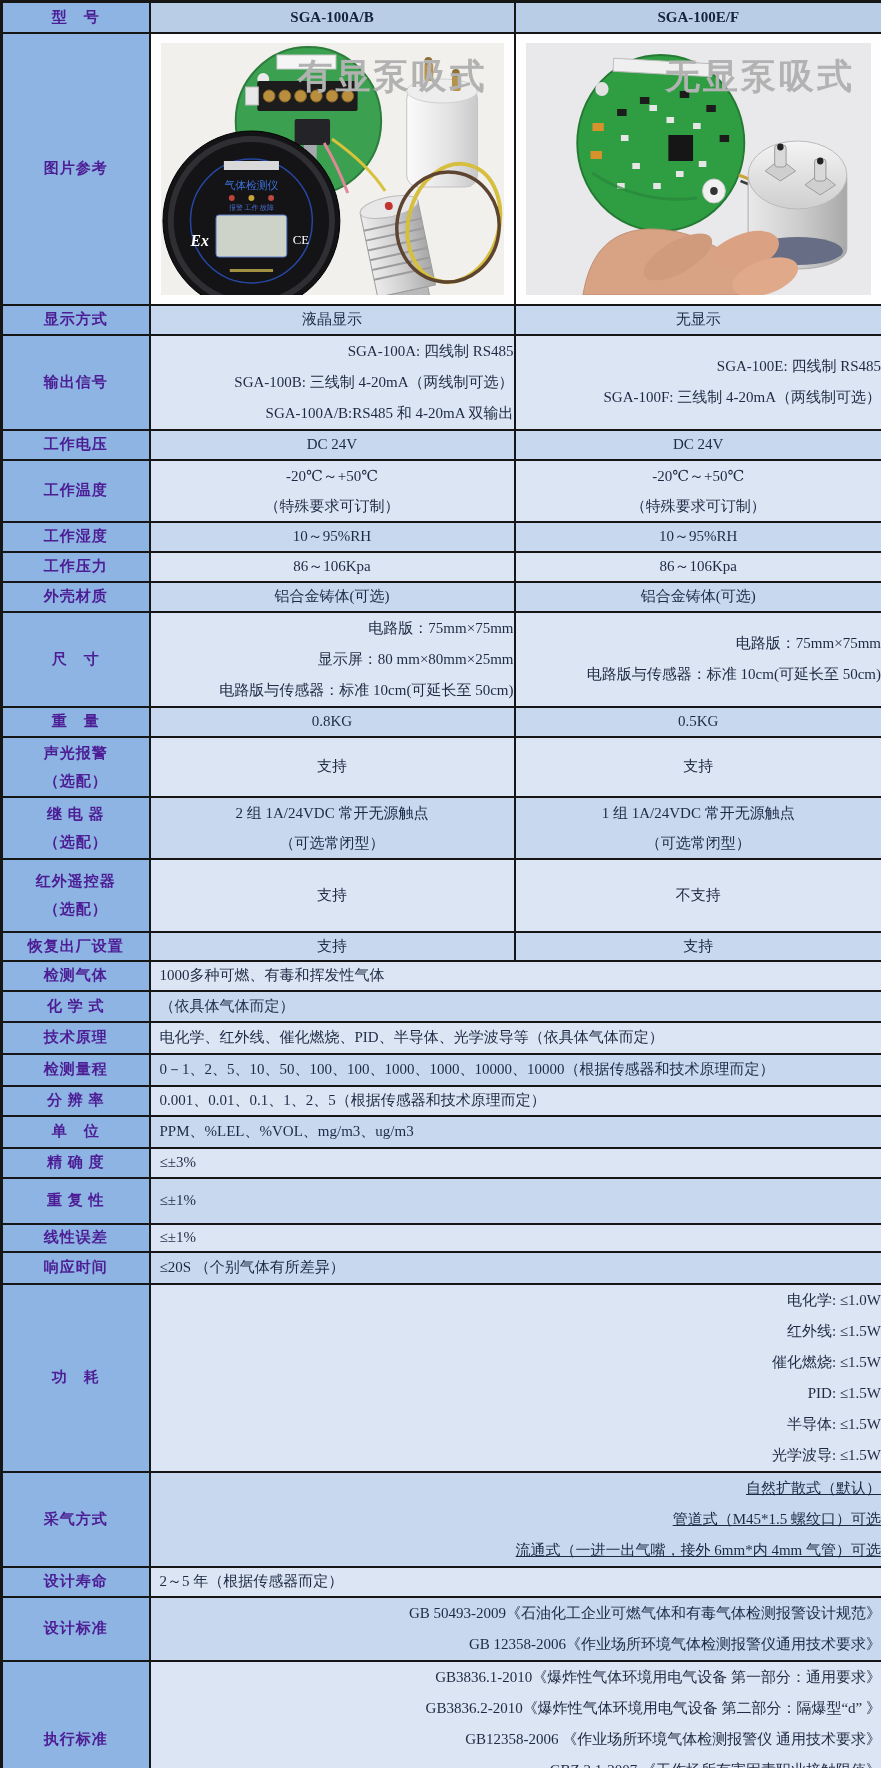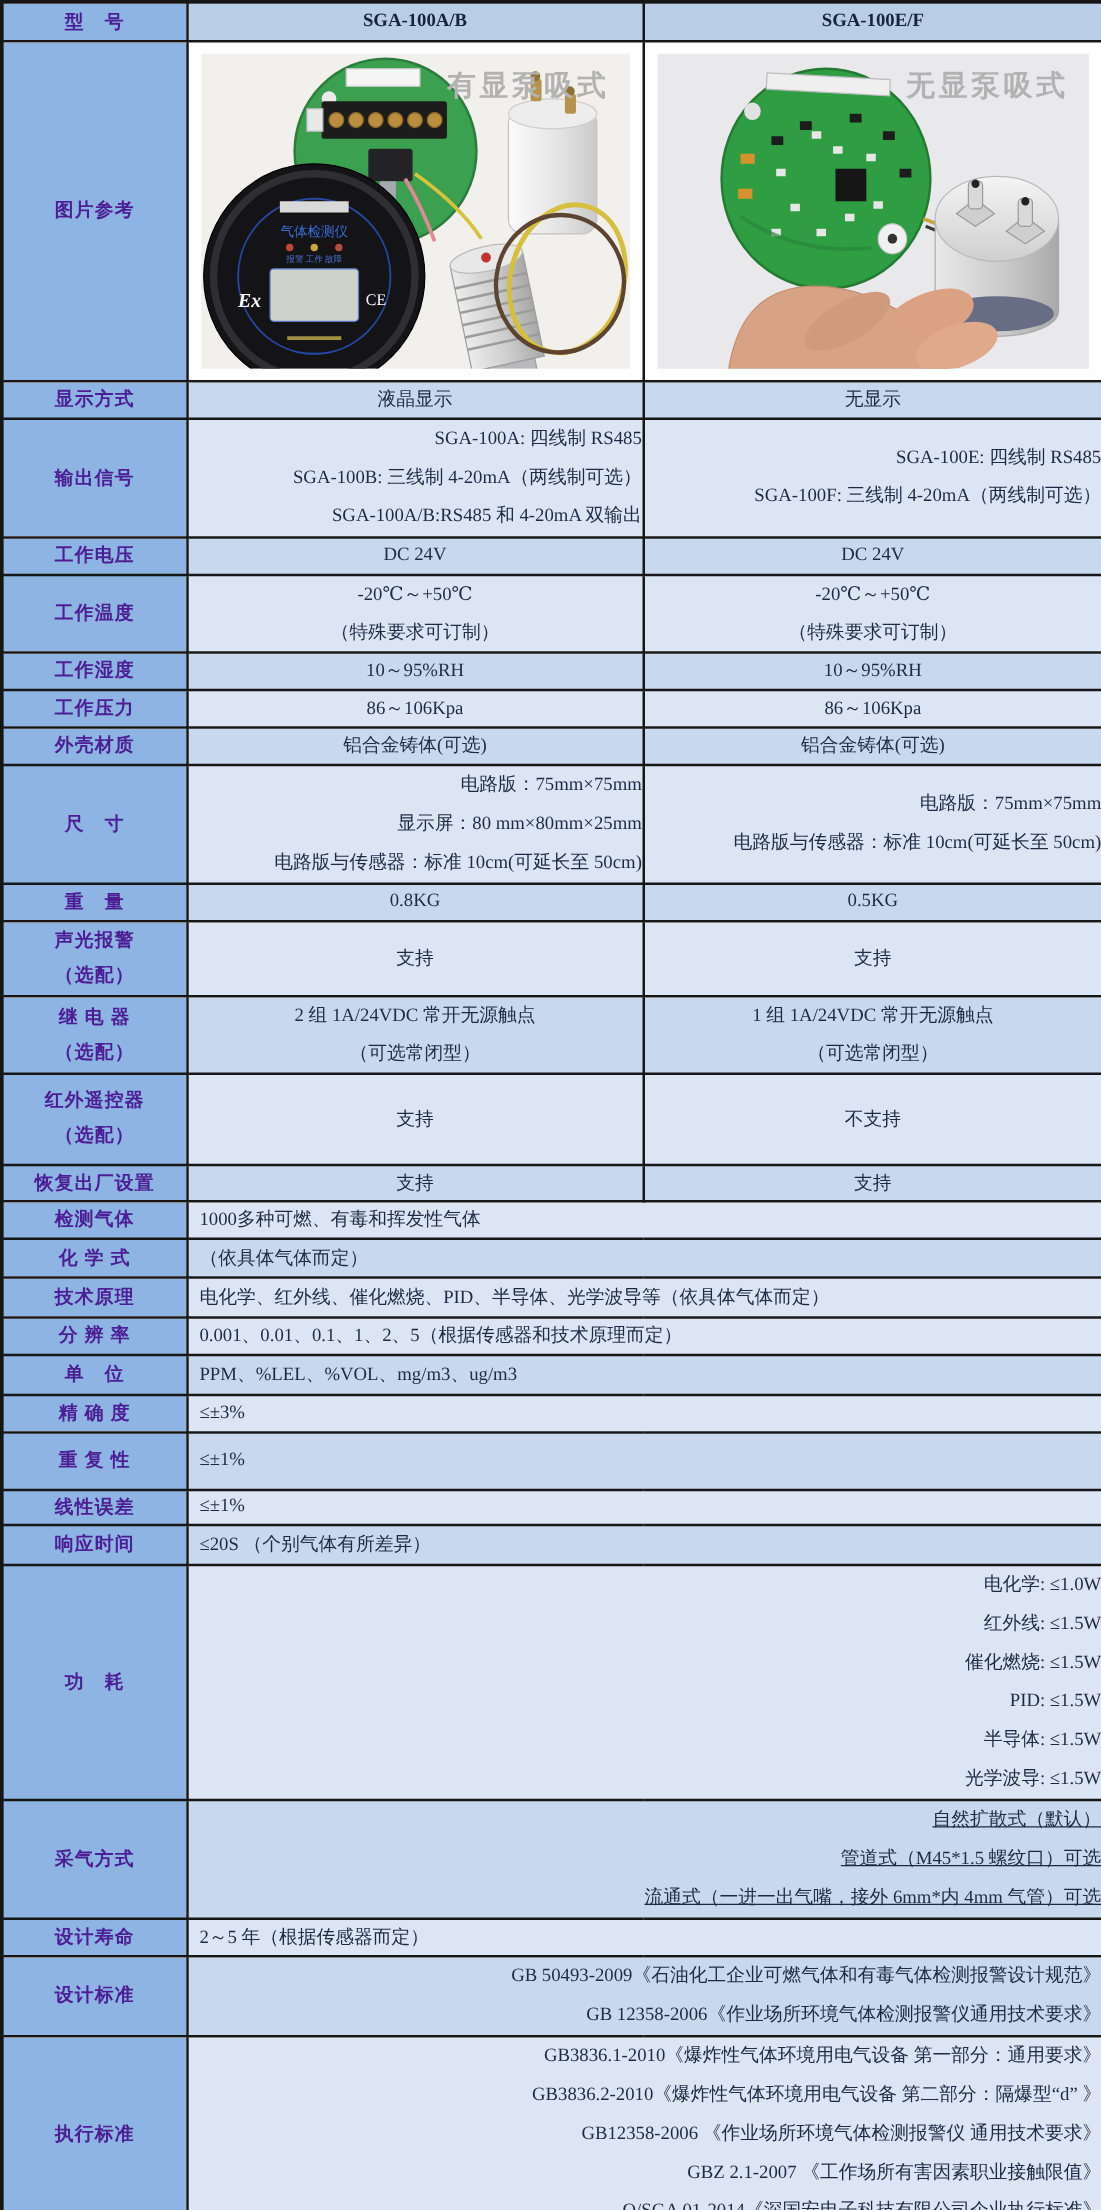--- a/index.html
+++ b/index.html
@@ -49,21 +49,21 @@
   td.photo-cell{background:#fefefe;}
   .photo-wrap{
     position:relative;margin:8px 10px;height:252px;
     overflow:hidden;
   }
   .photo-a{background:#f2f0ed;}
   .photo-b{background:#e9e9ec;}
   .photo-wrap svg{display:block;width:100%;height:100%;}
   .watermark{
     position:absolute;top:10px;right:16px;
-    font-size:23px;color:#b2b2b2;letter-spacing:3px;
+    font-size:35px;color:#b2b2b2;letter-spacing:3px;
     font-weight:bold;font-family:"Liberation Sans","DejaVu Sans",sans-serif;
   }
 </style>
 </head>
 <body>
 
 <div class="sheet">
 <table class="spec">
   <colgroup>
         <col style="width:148px">
@@ -374,20 +374,26 @@
           </td>
   </tr>
 
   <tr class="lt" style="height:32px">
     <td class="lab">技术原理</td>
     <td class="v vm" colspan="2">
             <div class="single">电化学、红外线、催化燃烧、PID、半导体、光学波导等（依具体气体而定）</div>
           </td>
   </tr>
 
+  <tr class="dk" style="height:32px">
+    <td class="lab">检测量程</td>
+    <td class="v vm" colspan="2">
+            <div class="single">0－1、2、5、10、50、100、100、1000、1000、10000、10000（根据传感器和技术原理而定）</div>
+          </td>
+  </tr>
 
   <tr class="lt" style="height:30px">
     <td class="lab">分 辨 率</td>
     <td class="v vm" colspan="2">
             <div class="single">0.001、0.01、0.1、1、2、5（根据传感器和技术原理而定）</div>
           </td>
   </tr>
 
   <tr class="dk" style="height:32px">
     <td class="lab">单　位</td>

